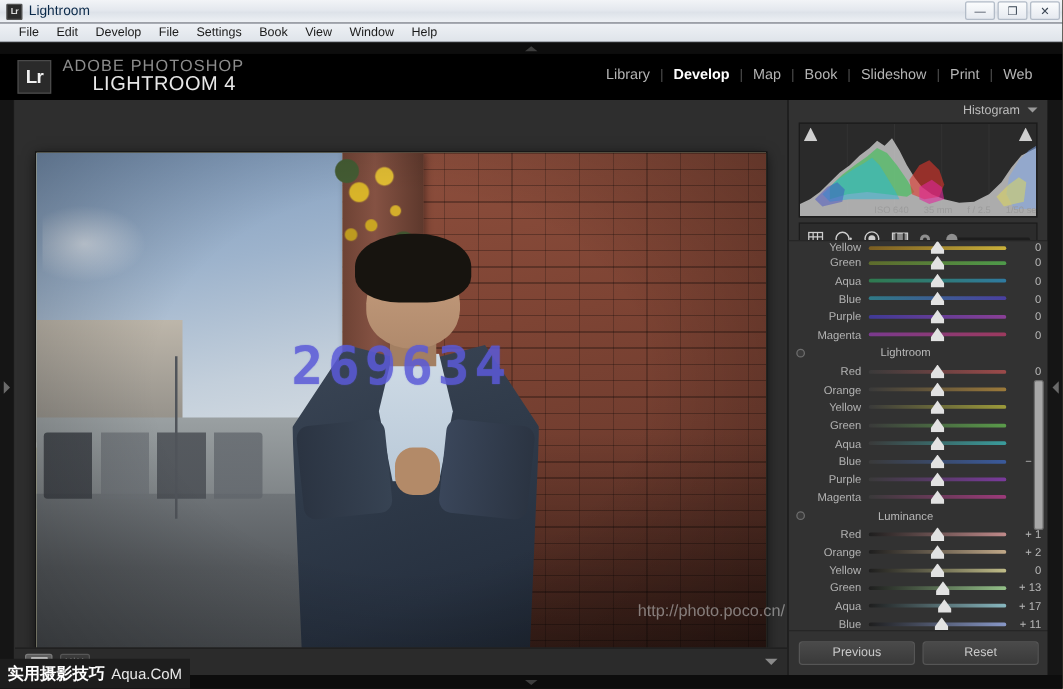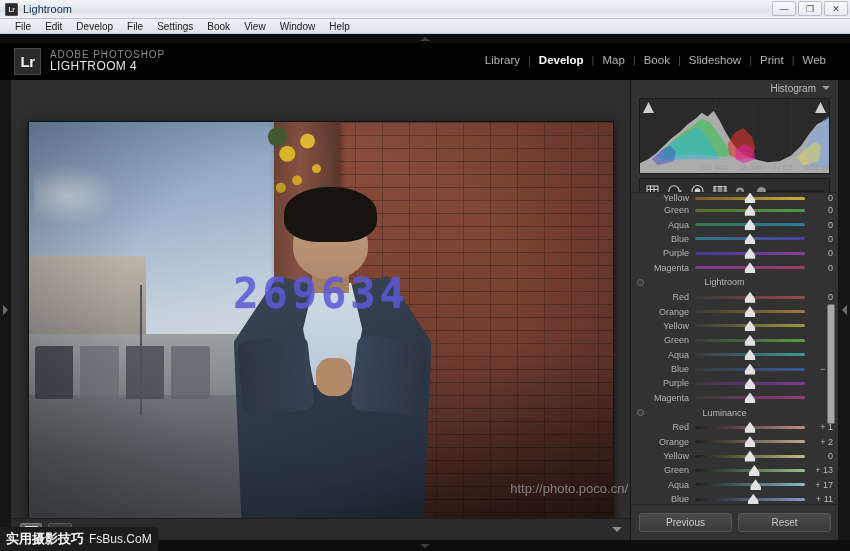--- a/index.html
+++ b/index.html
@@ -73,22 +73,22 @@
     position: absolute; left: 0; top: 9px; width: 850px; height: 37px;
     background: #000; display: flex; align-items: center;
   }
   .lr-logo {
     margin-left: 14px; width: 27px; height: 27px;
     background: #2a2a2a; border: 1px solid #4a4a4a;
     display: flex; align-items: center; justify-content: center;
     color: #f0f0f0; font-size: 15px; font-weight: bold; letter-spacing: -0.5px;
   }
   .lr-wordmark { margin-left: 9px; line-height: 1.05; }
-  .lr-sub { font-size: 10px; color: #8c8c8c; letter-spacing: 0.9px; }
-  .lr-main { font-size: 12px; color: #e8e8e8; letter-spacing: 0.4px; }
+  .lr-sub { font-size: 13px; color: #8c8c8c; letter-spacing: 0.9px; }
+  .lr-main { font-size: 16px; color: #e8e8e8; letter-spacing: 0.4px; margin-left: 24px; }
 
   .modules {
     position: absolute; right: 16px; top: 11px;
     display: flex; align-items: center; gap: 0;
   }
   .module {
     font-size: 11.5px; color: #b4b4b4; padding: 0 8px; cursor: pointer;
   }
   .module.active { color: #ffffff; font-weight: bold; }
   .module-sep { color: #4e4e4e; font-size: 11px; }
@@ -735,15 +735,15 @@
       <div class="tri-left"></div>
     </div>
 
     <div class="bottom-bar">
       <div class="tri-down"></div>
     </div>
   </div>
 
   <div class="fsbus-wm">
     <span class="fsbus-cn">实用摄影技巧</span>
-    <span class="fsbus-en">FsBus.CoM</span>
+    <span class="fsbus-en">Aqua.CoM</span>
   </div>
 </div>
 
 </body></html>

